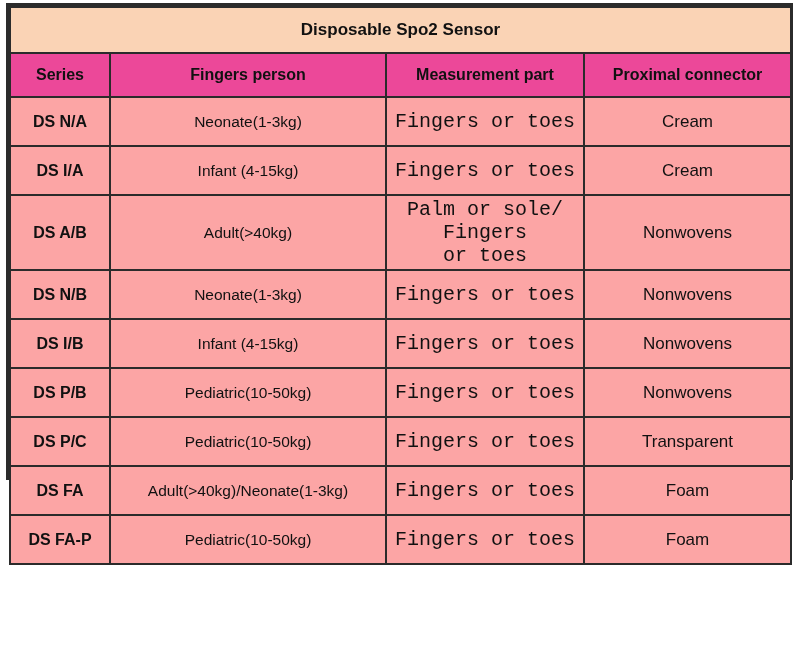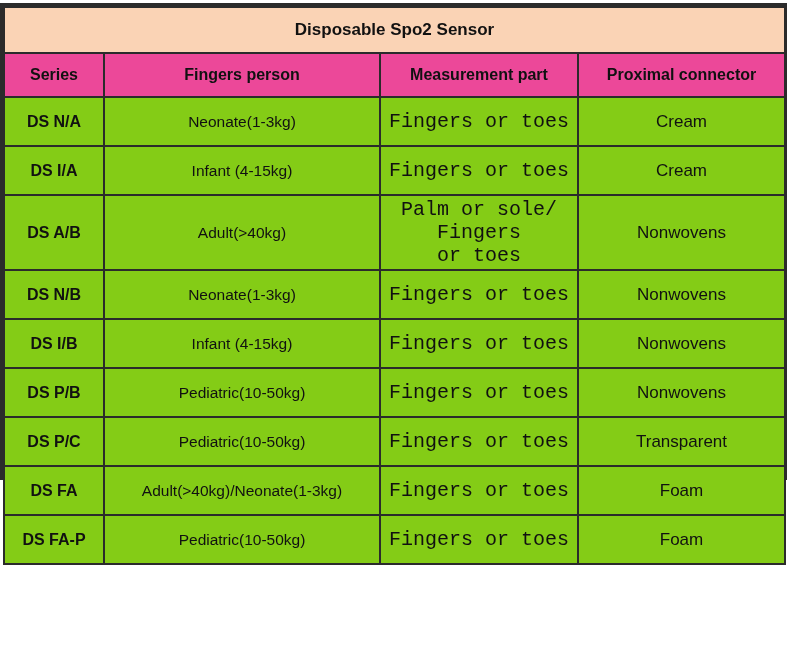--- a/index.html
+++ b/index.html
@@ -5,37 +5,37 @@
   * { margin: 0; padding: 0; box-sizing: border-box; }
   html, body {
     width: 800px; height: 650px;
     background: #ffffff;
     font-family: "Liberation Sans", "DejaVu Sans", sans-serif;
     color: #111111;
     overflow: hidden;
   }
   .table-wrap {
     position: absolute;
-    left: 0; top: 3px;
+    left: 6px; top: 3px;
     width: 787px; height: 477px;
     border: 3px solid #2b2b2b;
     background: #ffffff;
   }
   table {
     width: 100%; height: 100%;
     border-collapse: collapse;
     table-layout: fixed;
   }
   td, th {
     border: 2px solid #2b2b2b;
     text-align: center;
     vertical-align: middle;
     font-size: 16px;
     padding: 2px 4px;
-    background: #84cc16;
+    background: #fca5a5;
   }
   .col-series  { width: 100px; }
   .col-person  { width: 276px; }
   .col-part    { width: 198px; }
   .col-conn    { width: 207px; }
   tr.title-row th {
     height: 46px;
     background: #fad3b5;
     font-size: 17px;
     font-weight: bold;

